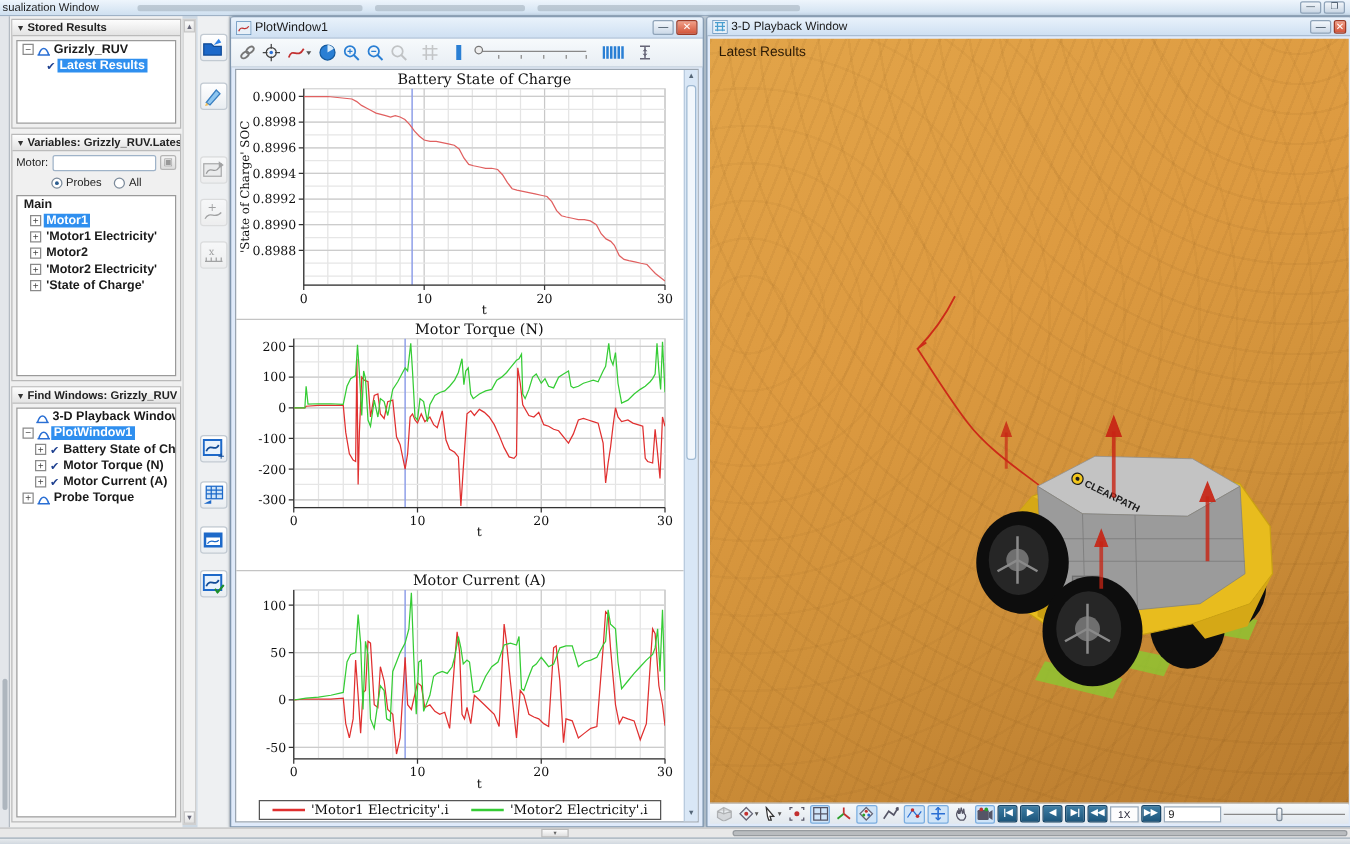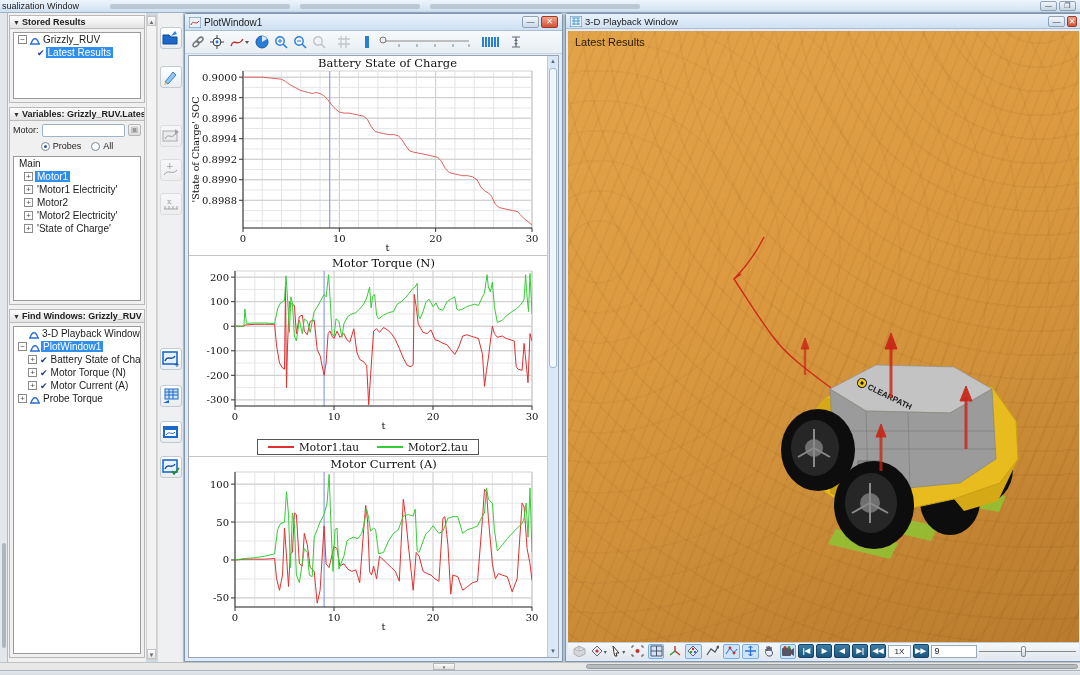--- a/index.html
+++ b/index.html
@@ -12,21 +12,21 @@
   #mdi { position:absolute; left:0; top:13px; width:1080px; height:649px; background:#cdd9e4; }
   #leftstrip { position:absolute; left:0; top:0; width:8px; height:649px; background:#e3e6ea; border-right:1px solid #b3bac2; }
   #leftstrip .grab { position:absolute; left:2px; top:530px; width:4px; height:105px; background:#aeb6be; border-radius:2px; }
   
   #leftcol { position:absolute; left:8px; top:0; width:138px; height:649px; background:#f0f0f0; }
   .panel { position:absolute; left:1px; width:136px; background:#f0f0f0; border:1px solid #b9b9b9; }
   .phead { height:13px; background:linear-gradient(#fdfdfd,#e3e3e3); border-bottom:1px solid #bbb; font-size:9px; font-weight:bold; color:#222; line-height:13px; padding-left:3px; white-space:nowrap; overflow:hidden; }
   .phead .tri { font-size:7px; color:#333; margin-right:2px; }
   .treebox { position:absolute; left:3px; right:3px; bottom:3px; background:#fff; border:1px solid #9a9a9a; overflow:hidden; }
   .trow { height:13px; font-size:10px; color:#1a1a1a; white-space:nowrap; display:flex; align-items:center; }
-  .trow .lbl { padding:0 2px; }
+  .trow .lbl { padding:0 2px;font-weight:bold; }
   .sel .lbl { background:#2f8fef; color:#fff; }
   .exp { display:inline-block; width:9px; height:9px; border:1px solid #8a8a8a; background:#fff; font-size:8px; line-height:7px; text-align:center; color:#444; margin:0 2px; flex:0 0 auto; }
   .chk { color:#1d3f8f; font-size:9px; margin:0 1px; }
   .ci svg { display:block; }
   .findrow { display:flex; align-items:center; height:18px; padding:0 3px; font-size:9px; color:#222; gap:3px; }
   .findrow input { flex:1; min-width:0; height:13px; border:1px solid #9fb3c8; border-radius:2px; font-size:9px; padding:0 2px; }
   .findbtn { width:13px; height:12px; background:linear-gradient(#f5f5f5,#dcdcdc); border:1px solid #b5b5b5; border-radius:2px; color:#999; font-size:8px; line-height:10px; text-align:center; }
   .radiorow { display:flex; justify-content:center; gap:10px; font-size:9px; color:#222; height:14px; align-items:center; }
   .radio { display:inline-flex; align-items:center; gap:3px; }
   .rdot { width:9px; height:9px; border-radius:50%; border:1px solid #7b8a9a; background:#fff; display:inline-block; position:relative; }
@@ -511,32 +511,20 @@
                 <text x="194.5" y="173" font-size="10" text-anchor="middle" fill="#111">t</text>
                 <text x="194.5" y="11" font-size="11.5" text-anchor="middle" fill="#111">Motor Torque (N)</text>
                 <clipPath id="cp1">
                   <rect x="46" y="15" width="297" height="135"></rect>
                 </clipPath>
                 <g clip-path="url(#cp1)">
                   <polyline points="46.0,70.2 54.9,70.2 55.9,69.0 65.8,68.3 75.7,68.3 85.6,68.3 87.6,89.9 90.5,107.0 93.5,112.0 95.5,113.2 96.5,31.0 97.5,131.6 98.5,89.9 100.4,45.7 102.4,48.1 105.4,49.4 107.4,77.6 110.4,60.4 113.3,59.2 115.3,75.1 118.3,78.8 121.2,65.3 125.2,64.1 128.2,93.5 131.1,99.7 135.1,119.3 137.1,107.0 139.1,77.6 141.0,75.1 143.0,80.0 145.0,82.5 148.0,75.1 150.9,81.3 154.9,77.6 157.9,83.7 160.8,86.2 164.8,72.7 167.8,96.0 170.7,103.4 174.7,105.8 177.7,109.5 179.7,148.8 181.6,119.3 184.6,75.1 187.6,72.7 190.5,76.4 194.5,71.5 198.5,73.9 202.4,77.6 206.4,83.7 210.3,92.3 214.3,102.1 218.3,109.5 222.2,110.7 224.2,108.3 225.2,38.3 227.2,50.6 229.2,67.8 234.1,76.4 238.1,77.6 242.0,73.9 246.0,83.7 249.9,85.0 253.9,87.4 257.9,88.6 261.8,93.5 265.8,98.5 269.7,91.1 273.7,80.0 277.7,78.8 281.6,80.0 285.6,81.3 289.5,82.5 293.5,98.5 295.5,130.4 297.5,114.4 299.4,102.1 301.4,85.0 303.4,70.2 305.4,77.6 308.3,81.3 313.3,80.0 317.3,82.5 321.2,83.7 325.2,85.0 327.2,110.7 329.1,113.2 333.1,114.4 335.1,87.4 337.1,107.0 339.0,126.7 341.0,77.6 343.0,85.0" fill="none" stroke="#e03030" stroke-width="1"></polyline>
                   <polyline points="46.0,70.2 54.9,70.2 55.9,53.0 57.4,67.3 65.8,67.0 75.7,67.0 85.6,67.5 88.6,53.0 91.5,46.9 95.5,44.5 97.0,19.9 98.5,42.0 100.4,76.4 101.9,40.8 103.4,46.9 105.4,80.0 107.4,85.0 110.4,64.1 113.3,77.6 115.3,62.9 118.3,65.3 121.2,76.4 125.2,55.5 129.2,49.4 133.1,42.0 135.1,38.3 137.1,40.8 139.6,18.7 141.0,40.8 143.0,77.6 145.0,80.0 147.0,62.9 149.9,65.3 152.9,81.3 154.9,67.8 158.9,60.4 162.8,58.0 166.8,56.7 170.7,53.0 174.7,48.1 177.7,42.0 180.6,31.0 182.1,51.8 183.6,40.8 185.6,38.3 187.6,59.2 189.6,62.9 194.5,59.2 199.5,56.7 204.4,55.5 208.4,48.1 212.3,45.7 216.3,42.0 220.2,37.1 224.2,32.2 226.2,31.0 228.2,27.3 229.2,59.2 231.1,62.9 234.1,55.5 237.1,45.7 240.0,43.2 244.0,50.6 247.0,46.9 249.9,53.0 253.9,54.3 257.9,45.7 261.8,43.2 265.8,40.8 267.8,53.0 269.7,54.3 273.7,53.0 277.7,50.6 281.6,49.4 285.6,48.1 289.5,49.4 293.5,40.8 295.5,37.1 298.0,18.7 299.4,31.0 301.4,35.9 303.4,26.0 305.4,50.6 308.3,66.5 313.3,64.1 318.3,59.2 323.2,55.5 327.2,53.0 331.1,49.4 333.1,46.9 335.1,43.2 336.6,18.7 338.1,40.8 339.5,55.5 341.0,17.5 343.0,58.0" fill="none" stroke="#35cc35" stroke-width="1"></polyline>
                 </g>
               </svg></div>
-          <div class="legendrow">
-              <span><span class="lgbox">
-                  <span class="lgi">
-                    <span class="sw" style="background:#e03030"></span>
-                    <span>Motor1.tau</span>
-                  </span>
-                  <span class="lgi">
-                    <span class="sw" style="background:#35cc35"></span>
-                    <span>Motor2.tau</span>
-                  </span>
-                </span></span>
-            </div>
         </div>
         <div class="chartcell" style="height:201px;border-bottom:none">
           <div class="chart"><svg width="351" height="176" viewBox="0 0 351 176">
                 <rect x="46" y="15" width="297" height="135" fill="#fff" stroke="#d4d4d4"></rect>
                 <line x1="46" y1="15" x2="46" y2="150" stroke="#c8c8c8"></line>
                 <line x1="65.8" y1="15" x2="65.8" y2="150" stroke="#e4e4e4"></line>
                 <line x1="85.6" y1="15" x2="85.6" y2="150" stroke="#e4e4e4"></line>
                 <line x1="105.4" y1="15" x2="105.4" y2="150" stroke="#e4e4e4"></line>
                 <line x1="125.2" y1="15" x2="125.2" y2="150" stroke="#e4e4e4"></line>
                 <line x1="145" y1="15" x2="145" y2="150" stroke="#c8c8c8"></line>
@@ -583,20 +571,32 @@
                 <text x="194.5" y="173" font-size="10" text-anchor="middle" fill="#111">t</text>
                 <text x="194.5" y="11" font-size="11.5" text-anchor="middle" fill="#111">Motor Current (A)</text>
                 <clipPath id="cp2">
                   <rect x="46" y="15" width="297" height="135"></rect>
                 </clipPath>
                 <g clip-path="url(#cp2)">
                   <polyline points="46.0,103.0 55.9,102.2 65.8,102.2 75.7,102.2 85.6,101.5 87.6,121.9 90.5,133.3 93.5,118.1 95.5,71.1 97.5,99.2 99.5,129.5 101.4,96.9 103.4,95.4 105.4,56.0 107.4,57.5 110.4,106.8 113.3,109.0 115.3,76.4 118.3,87.8 121.2,110.6 125.2,114.4 128.2,146.2 131.1,133.3 135.1,68.8 137.1,106.8 140.1,110.6 145.0,89.3 148.0,91.6 150.9,109.0 154.9,106.8 158.9,112.1 162.8,114.4 166.8,112.8 170.7,125.7 174.7,72.6 176.7,48.4 178.7,65.1 180.6,114.4 182.6,118.1 184.6,109.0 187.6,121.9 190.5,99.2 194.5,103.0 198.5,106.8 202.4,110.6 206.4,114.4 210.3,124.2 214.3,42.3 216.3,57.5 219.3,87.8 224.2,133.3 227.2,95.4 230.1,99.2 234.1,114.4 238.1,116.6 242.0,118.1 246.0,121.9 249.9,124.2 253.9,61.3 255.9,59.7 258.9,87.8 261.8,137.1 263.8,118.1 268.8,119.7 273.7,133.3 278.6,129.5 283.6,125.7 288.5,124.2 293.5,61.3 295.5,32.4 297.5,34.7 299.4,61.3 303.4,106.8 306.4,121.9 309.3,116.6 313.3,118.1 318.3,119.7 323.2,134.8 328.1,121.9 333.1,46.1 335.1,49.9 338.1,91.6 341.0,106.8 343.0,123.5" fill="none" stroke="#e03030" stroke-width="1"></polyline>
                   <polyline points="46.0,103.0 55.9,101.5 65.8,100.7 75.7,99.2 85.6,96.9 88.6,72.6 91.5,66.6 95.5,65.1 97.5,34.7 99.5,57.5 101.4,110.6 103.4,56.0 105.4,66.6 107.4,118.1 110.4,125.7 115.3,91.6 118.3,95.4 120.3,118.1 123.2,119.7 125.2,80.2 128.2,72.6 131.1,65.1 135.1,57.5 138.1,46.1 140.1,17.3 142.0,68.8 144.0,114.4 146.0,72.6 148.0,71.1 149.9,112.1 154.9,99.2 157.9,84.0 160.8,81.7 164.8,80.2 168.8,81.7 172.7,76.4 174.7,68.8 177.7,52.2 179.7,61.3 181.6,74.2 184.6,71.1 186.6,72.6 189.6,96.9 194.5,95.4 199.5,84.0 204.4,76.4 209.4,72.6 214.3,59.0 219.3,57.5 224.2,59.0 226.2,52.2 228.2,93.9 230.1,95.4 234.1,84.0 237.1,76.4 240.0,74.2 244.0,68.8 247.0,72.6 249.9,76.4 253.9,74.2 258.9,61.3 263.8,59.7 268.8,59.7 273.7,76.4 278.6,72.6 283.6,71.1 288.5,68.8 293.5,59.0 295.5,56.0 297.5,30.9 299.4,42.3 303.4,46.1 305.4,72.6 308.3,93.9 313.3,87.8 318.3,81.7 323.2,76.4 328.1,71.1 333.1,66.6 335.1,61.3 337.1,46.1 339.0,80.2 341.0,30.9 343.0,95.4" fill="none" stroke="#35cc35" stroke-width="1"></polyline>
                 </g>
               </svg></div>
+          <div class="legendrow">
+              <span><span class="lgbox">
+                  <span class="lgi">
+                    <span class="sw" style="background:#e03030"></span>
+                    <span>'Motor1 Electricity'.i</span>
+                  </span>
+                  <span class="lgi">
+                    <span class="sw" style="background:#35cc35"></span>
+                    <span>'Motor2 Electricity'.i</span>
+                  </span>
+                </span></span>
+            </div>
         </div>
       </div>
       <div id="pscroll">
         <div class="arr" style="top:0">▲</div>
         <div class="thumb"></div>
         <div class="arr" style="bottom:0">▼</div>
       </div>
     </div>
   </div>
 

